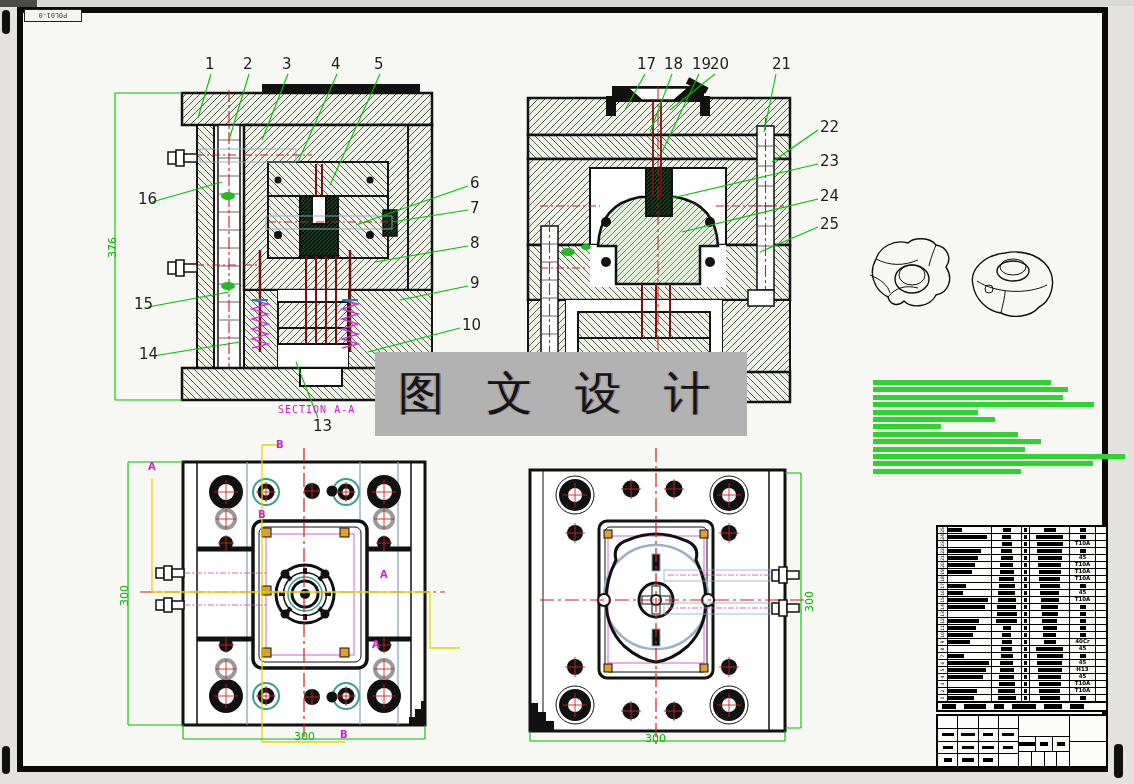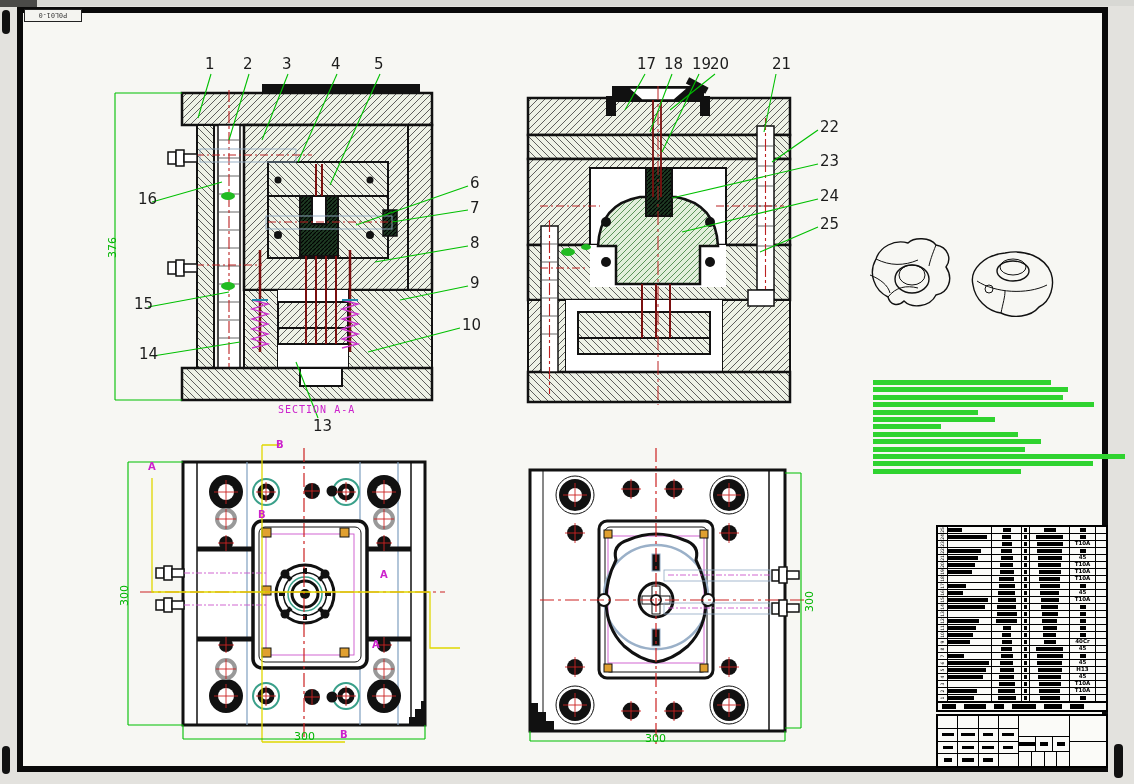--- a/index.html
+++ b/index.html
@@ -540,20 +540,23 @@
 
   <span class="letter" style="left:276px;top:440px;">B</span>
   <span class="letter" style="left:340px;top:730px;">B</span>
   <span class="letter" style="left:258px;top:510px;">B</span>
   <span class="letter" style="left:148px;top:462px;">A</span>
   <span class="letter" style="left:380px;top:570px;">A</span>
   <span class="letter" style="left:372px;top:640px;">A</span>
 
   <div id="section-label">SECTION A-A</div>
 
+  <div id="watermark">
+    <span>图 文 设 计</span>
+  </div>
 
   <div id="green-bars">
       <div class="gbar" style="width: 178px;"></div>
       <div class="gbar" style="width: 195px;"></div>
       <div class="gbar" style="width: 190px;"></div>
       <div class="gbar" style="width: 221px;"></div>
       <div class="gbar" style="width: 105px;"></div>
       <div class="gbar" style="width: 122px;"></div>
       <div class="gbar" style="width: 68px;"></div>
       <div class="gbar" style="width: 145px;"></div>

